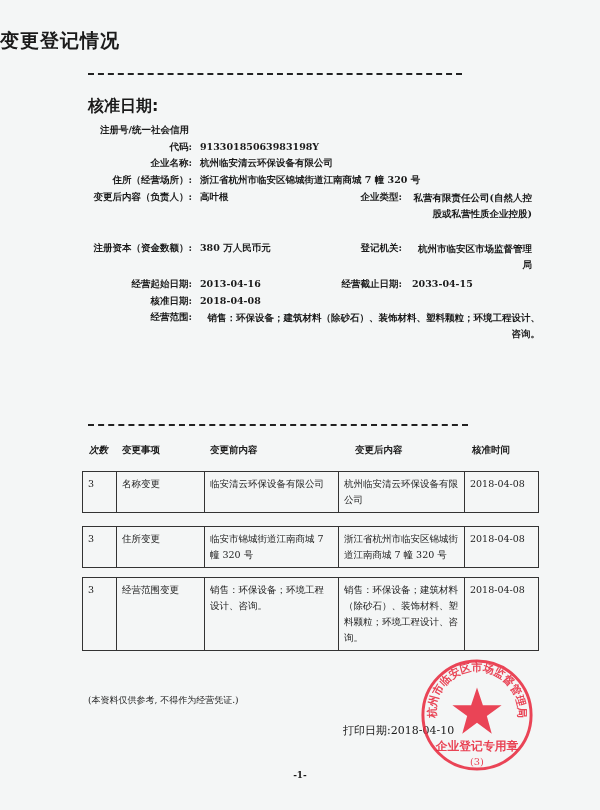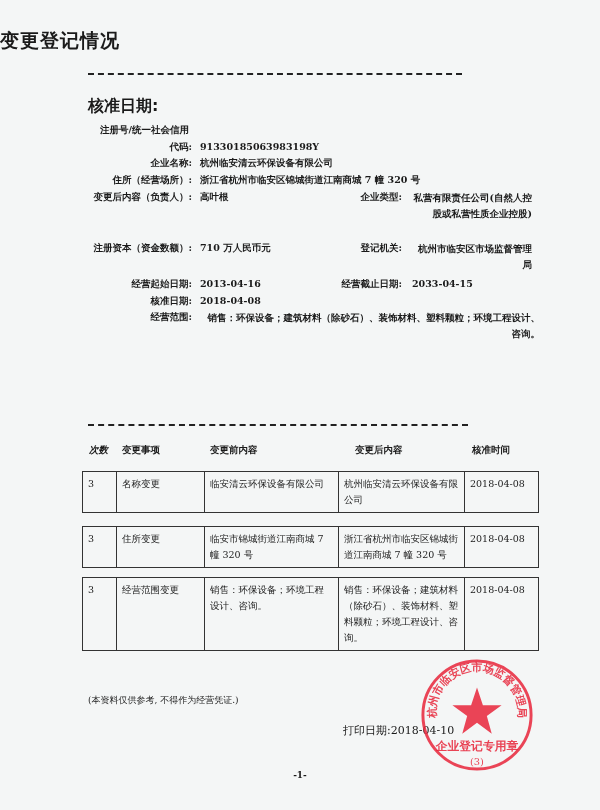--- a/index.html
+++ b/index.html
@@ -55,21 +55,21 @@
 <div class="f lbl" style="top:173px; left:80px; width:112px;">住所（经营场所）:</div>
 <div class="f val" style="top:173px; left:200px;">浙江省杭州市临安区锦城街道江南商城 7 幢 320 号</div>
 
 <div class="f lbl" style="top:190px; left:80px; width:112px;">变更后内容（负责人）:</div>
 <div class="f val" style="top:190px; left:200px;">高叶根</div>
 
 <div class="f lbl" style="top:190px; left:340px; width:62px;">企业类型:</div>
 <div class="f val wrap" style="top:190px; left:412px; width:120px; line-height:16px;">私营有限责任公司(自然人控股或私营性质企业控股)</div>
 
 <div class="f lbl" style="top:241px; left:80px; width:112px;">注册资本（资金数额）:</div>
-<div class="f val" style="top:241px; left:200px;">710 万人民币元</div>
+<div class="f val" style="top:241px; left:200px;">380 万人民币元</div>
 
 <div class="f lbl" style="top:241px; left:340px; width:62px;">登记机关:</div>
 <div class="f val wrap" style="top:241px; left:412px; width:120px; line-height:16px;">杭州市临安区市场监督管理局</div>
 
 <div class="f lbl" style="top:277px; left:100px; width:92px;">经营起始日期:</div>
 <div class="f val" style="top:277px; left:200px;">2013-04-16</div>
 
 <div class="f lbl" style="top:277px; left:320px; width:82px;">经营截止日期:</div>
 <div class="f val" style="top:277px; left:412px;">2033-04-15</div>
 

